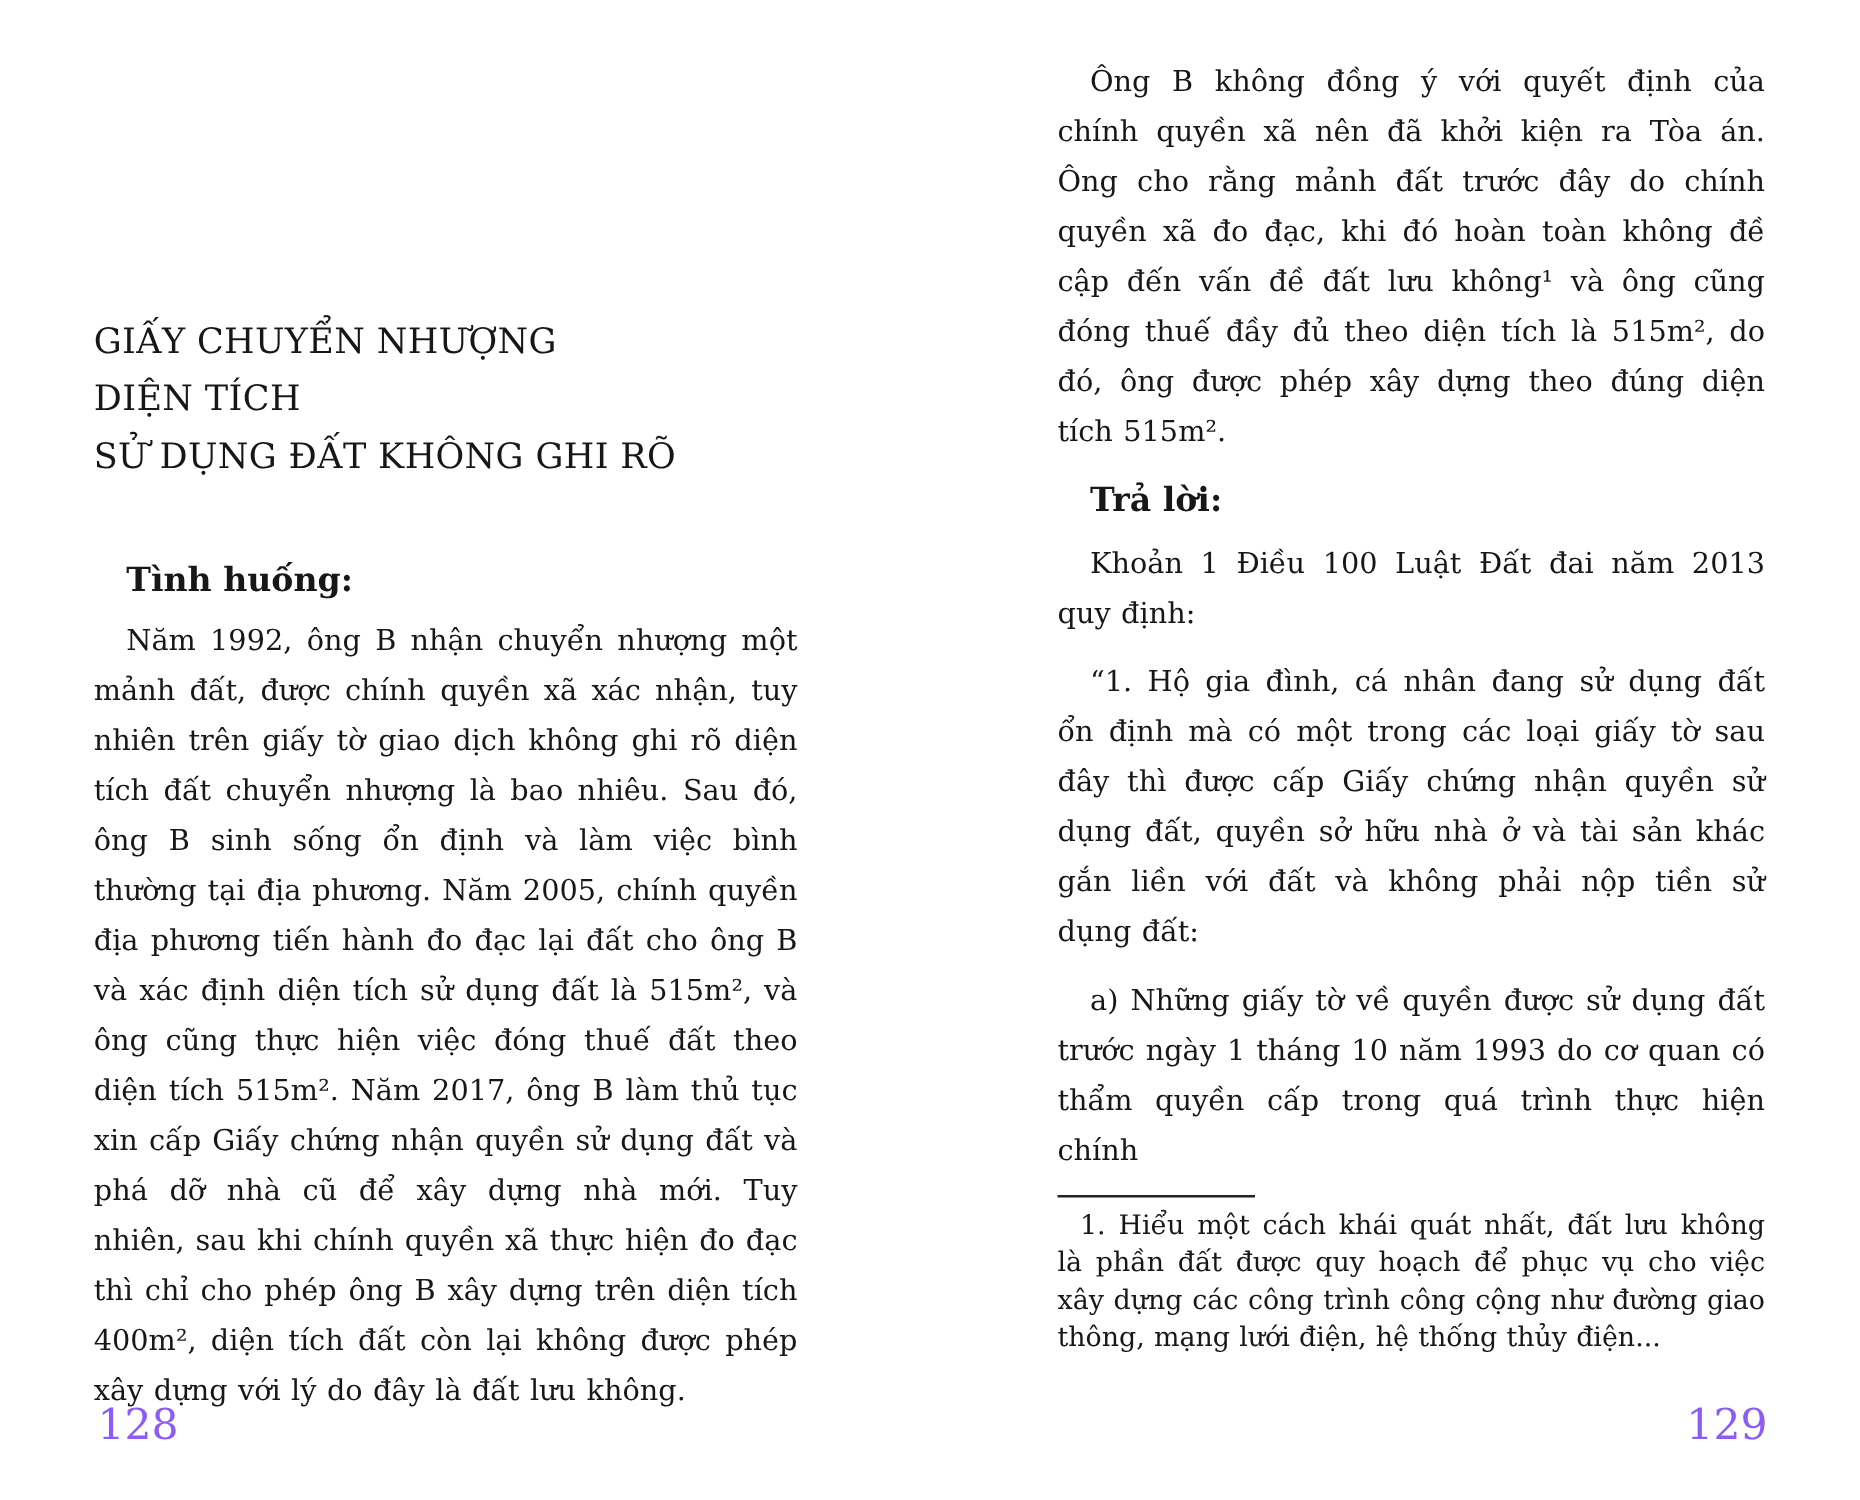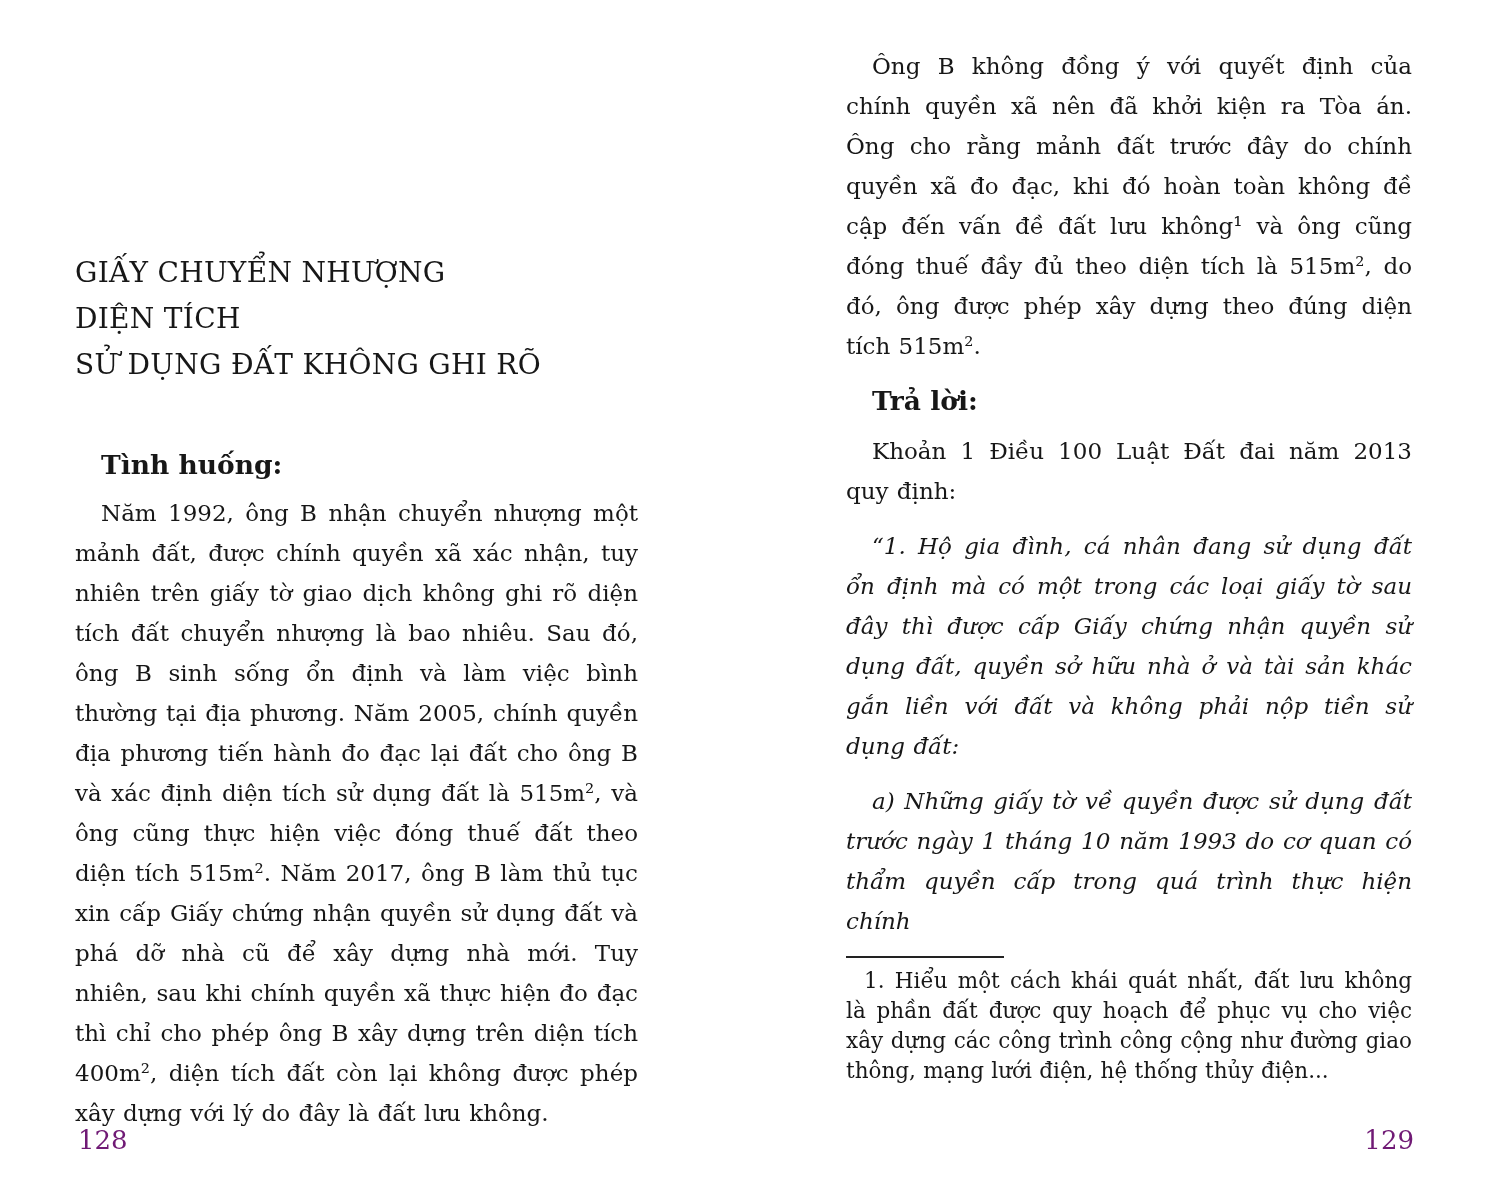--- a/index.html
+++ b/index.html
@@ -45,42 +45,41 @@
     font-size: 26.5px;
     line-height: 40px;
     text-indent: 26px;
     text-align: left;
     margin: 0 0 10px 0;
   }
   .col-left .heading { margin-top: 57px; margin-bottom: 8px; }
   .col-left .para    { margin-bottom: 0; }
 
   .quote {
-    font-style: italic;
   }
 
   .footnote-rule {
     width: 158px;
     height: 0;
     border-top: 2px solid #222222;
     margin: 14px 0 8px 0;
   }
   .footnote {
     font-size: 21.5px;
     line-height: 30px;
     text-indent: 18px;
     margin: 0;
     word-spacing: 0.5px;
   }
 
   .page-num {
     position: absolute;
-    font-size: 26px;
+    font-size: 34px;
     line-height: 30px;
-    color: #701a75;
+    color: #8b5cf6;
   }
   .page-num-left  { left: 78px;  top: 1125px; }
   .page-num-right { right: 74px; top: 1125px; }
 </style>
 </head>
 <body>
 
 <div class="spread">
 
   <div class="col col-left">

